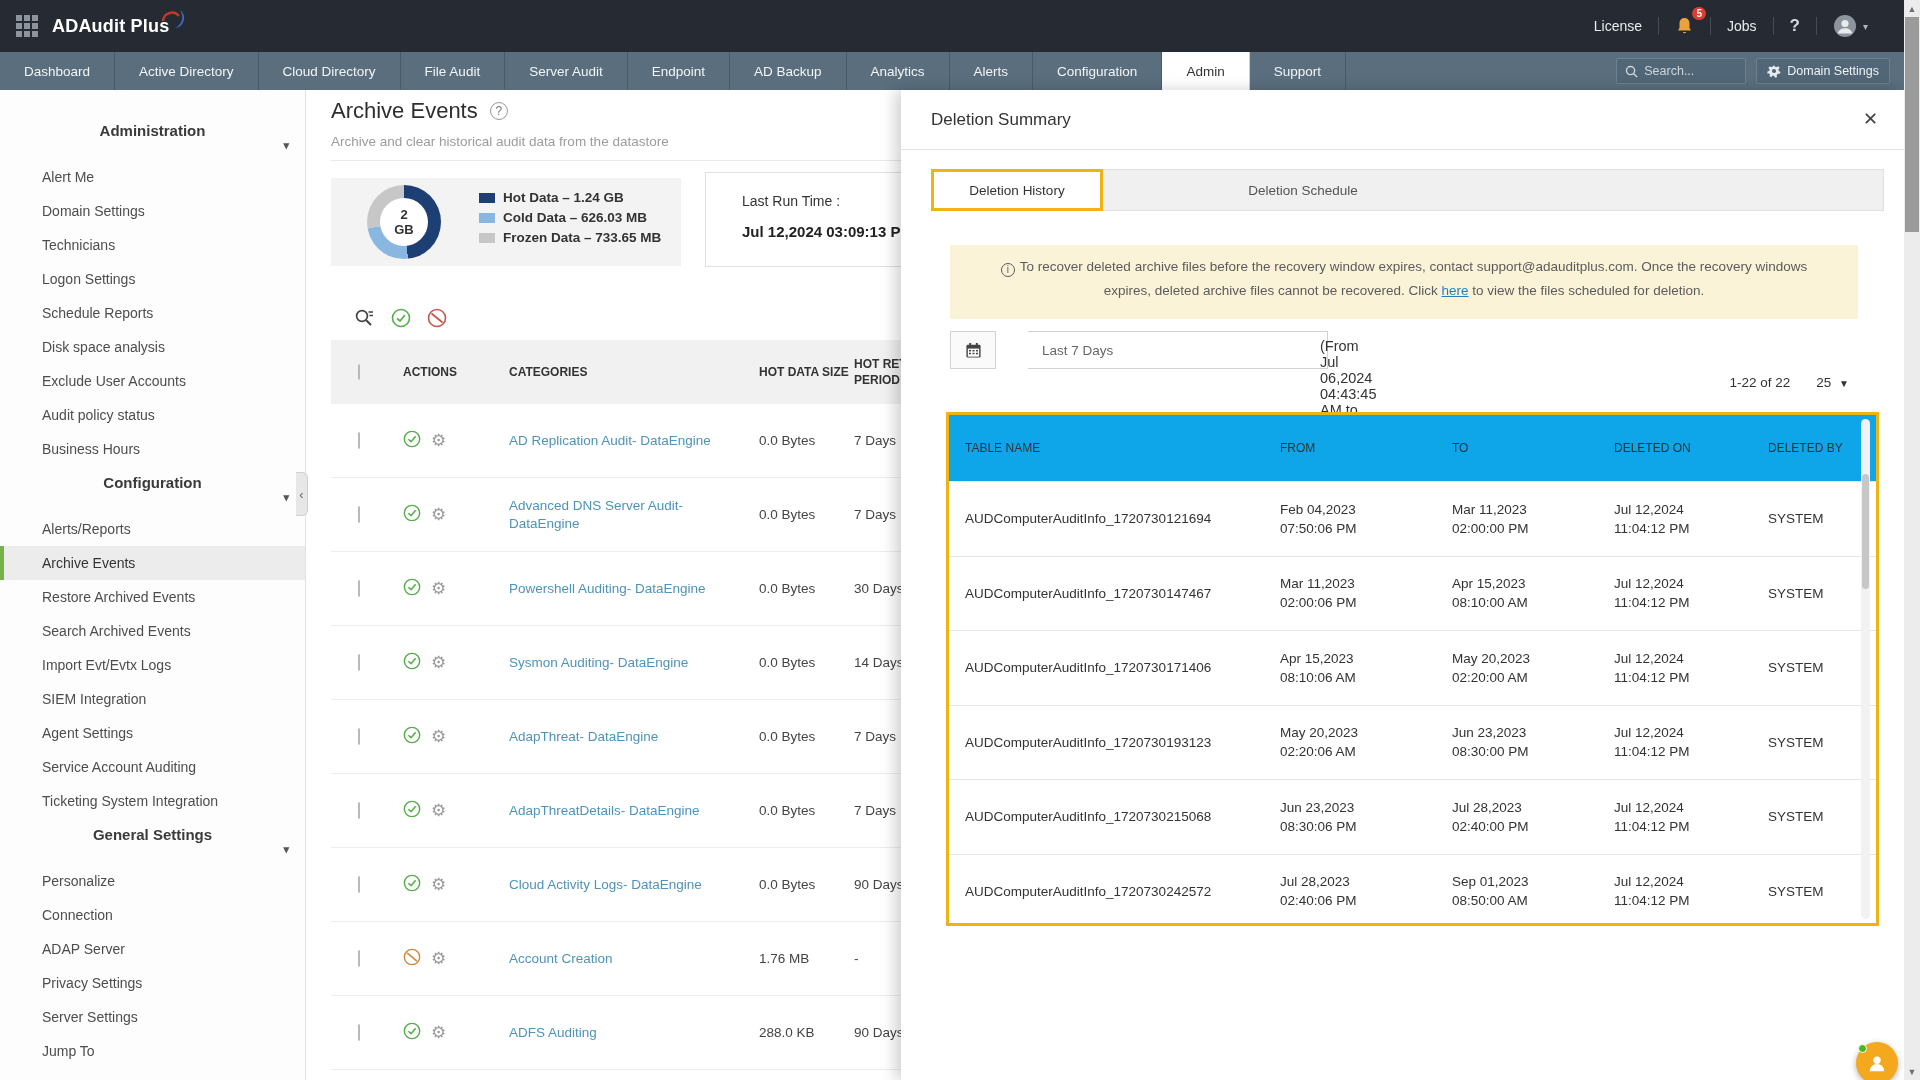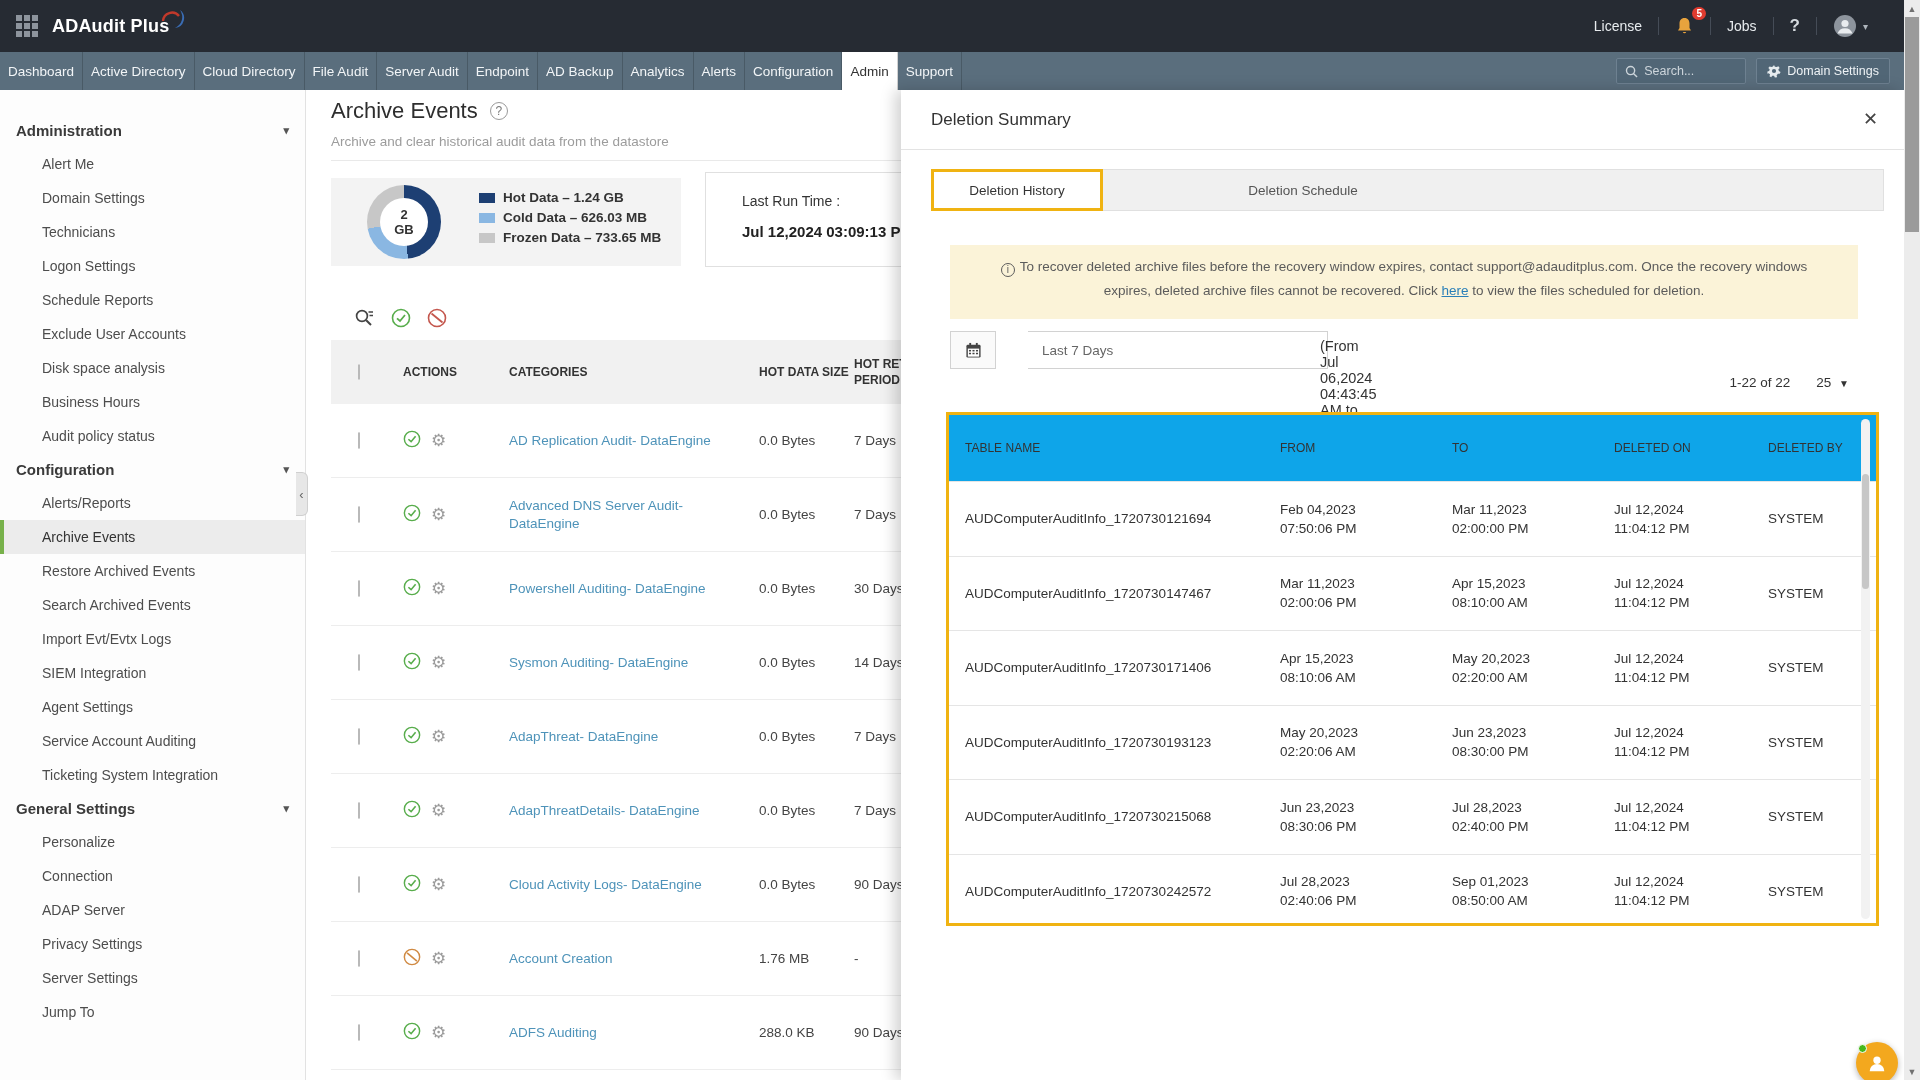--- a/index.html
+++ b/index.html
@@ -21,35 +21,35 @@
   .bell-wrap { position:relative; }
   .badge { position:absolute; top:-9px; right:4px; background:#e03b2f; color:#fff; font-size:10px; font-weight:bold;
     border-radius:7px; padding:1px 4px; line-height:11px; }
   .help-q { font-size:17px; font-weight:bold; color:#d6dbe0; }
   .avatar-caret { color:#aeb5bc; font-size:10px; margin-left:6px; }
 
   
   .nav-bar { position:absolute; left:0; top:52px; width:1920px; height:38px; background:#5a6e7d;
     display:flex; align-items:stretch; z-index:10; }
   .nav-tabs { display:flex; }
-  .nav-tab { display:flex; align-items:center; padding:0 8px; color:#f2f5f7; font-size:13.5px;
+  .nav-tab { display:flex; align-items:center; padding:0 24px; color:#f2f5f7; font-size:13.5px;
     border-right:1px solid rgba(0,0,0,0.18); cursor:pointer; white-space:nowrap; }
   .nav-tab.active { background:#fff; color:#333; }
   .nav-right { margin-left:auto; display:flex; align-items:center; margin-right:30px; gap:10px; }
   .search-box { width:130px; height:26px; background:#516676; border:1px solid #6e8191; border-radius:2px;
     display:flex; align-items:center; padding:0 8px; gap:6px; cursor:text; }
   .search-box span { color:#cdd5db; font-size:12.5px; }
   .domain-btn { height:26px; background:#516676; border:1px solid #6e8191; border-radius:2px;
     display:flex; align-items:center; padding:0 10px; gap:6px; color:#eef2f5; font-size:12.5px; cursor:pointer; white-space:nowrap; }
 
   
   .sidebar { position:absolute; left:0; top:90px; width:306px; bottom:0; background:#fdfdfd;
     border-right:1px solid #e2e2e2; padding-top:24px; overflow:hidden; z-index:5; }
   .side-section-title { font-size:15px; font-weight:bold; color:#3a3a3a; padding:8px 16px 8px 16px;
-    display:flex; align-items:center; cursor:pointer; }
+    display:flex; align-items:center; cursor:pointer;flex-direction:column; }
   .side-caret { margin-left:auto; color:#555; font-size:11px; }
   .side-item { font-size:14px; color:#4d4d4d; line-height:34px; padding-left:42px; cursor:pointer; white-space:nowrap; }
   .side-item.selected { background:#ececec; border-left:4px solid #77b14a; padding-left:38px; color:#333; }
   .collapse-handle { position:absolute; left:296px; top:472px; width:12px; height:44px; background:#e7e7e7;
     border:1px solid #d0d0d0; border-left:none; border-radius:0 6px 6px 0; color:#666; font-size:13px;
     display:flex; align-items:center; justify-content:center; cursor:pointer; z-index:6; }
 
   
   .main { position:absolute; left:306px; top:90px; right:16px; bottom:0; background:#fff; overflow:hidden; }
   .page-title-row { position:absolute; left:25px; top:8px; display:flex; align-items:center; gap:12px; }
@@ -227,24 +227,24 @@
   <div class="sidebar" id="sidebar">
       <div class="side-section-title">
         <span>Administration</span>
         <span class="side-caret">▾</span>
       </div>
       <div class="side-item">Alert Me</div>
       <div class="side-item">Domain Settings</div>
       <div class="side-item">Technicians</div>
       <div class="side-item">Logon Settings</div>
       <div class="side-item">Schedule Reports</div>
+      <div class="side-item">Disk space analysis</div>
       <div class="side-item">Exclude User Accounts</div>
-      <div class="side-item">Disk space analysis</div>
+      <div class="side-item">Audit policy status</div>
       <div class="side-item">Business Hours</div>
-      <div class="side-item">Audit policy status</div>
       <div class="side-section-title">
         <span>Configuration</span>
         <span class="side-caret">▾</span>
       </div>
       <div class="side-item">Alerts/Reports</div>
       <div class="side-item selected">Archive Events</div>
       <div class="side-item">Restore Archived Events</div>
       <div class="side-item">Search Archived Events</div>
       <div class="side-item">Import Evt/Evtx Logs</div>
       <div class="side-item">SIEM Integration</div>

